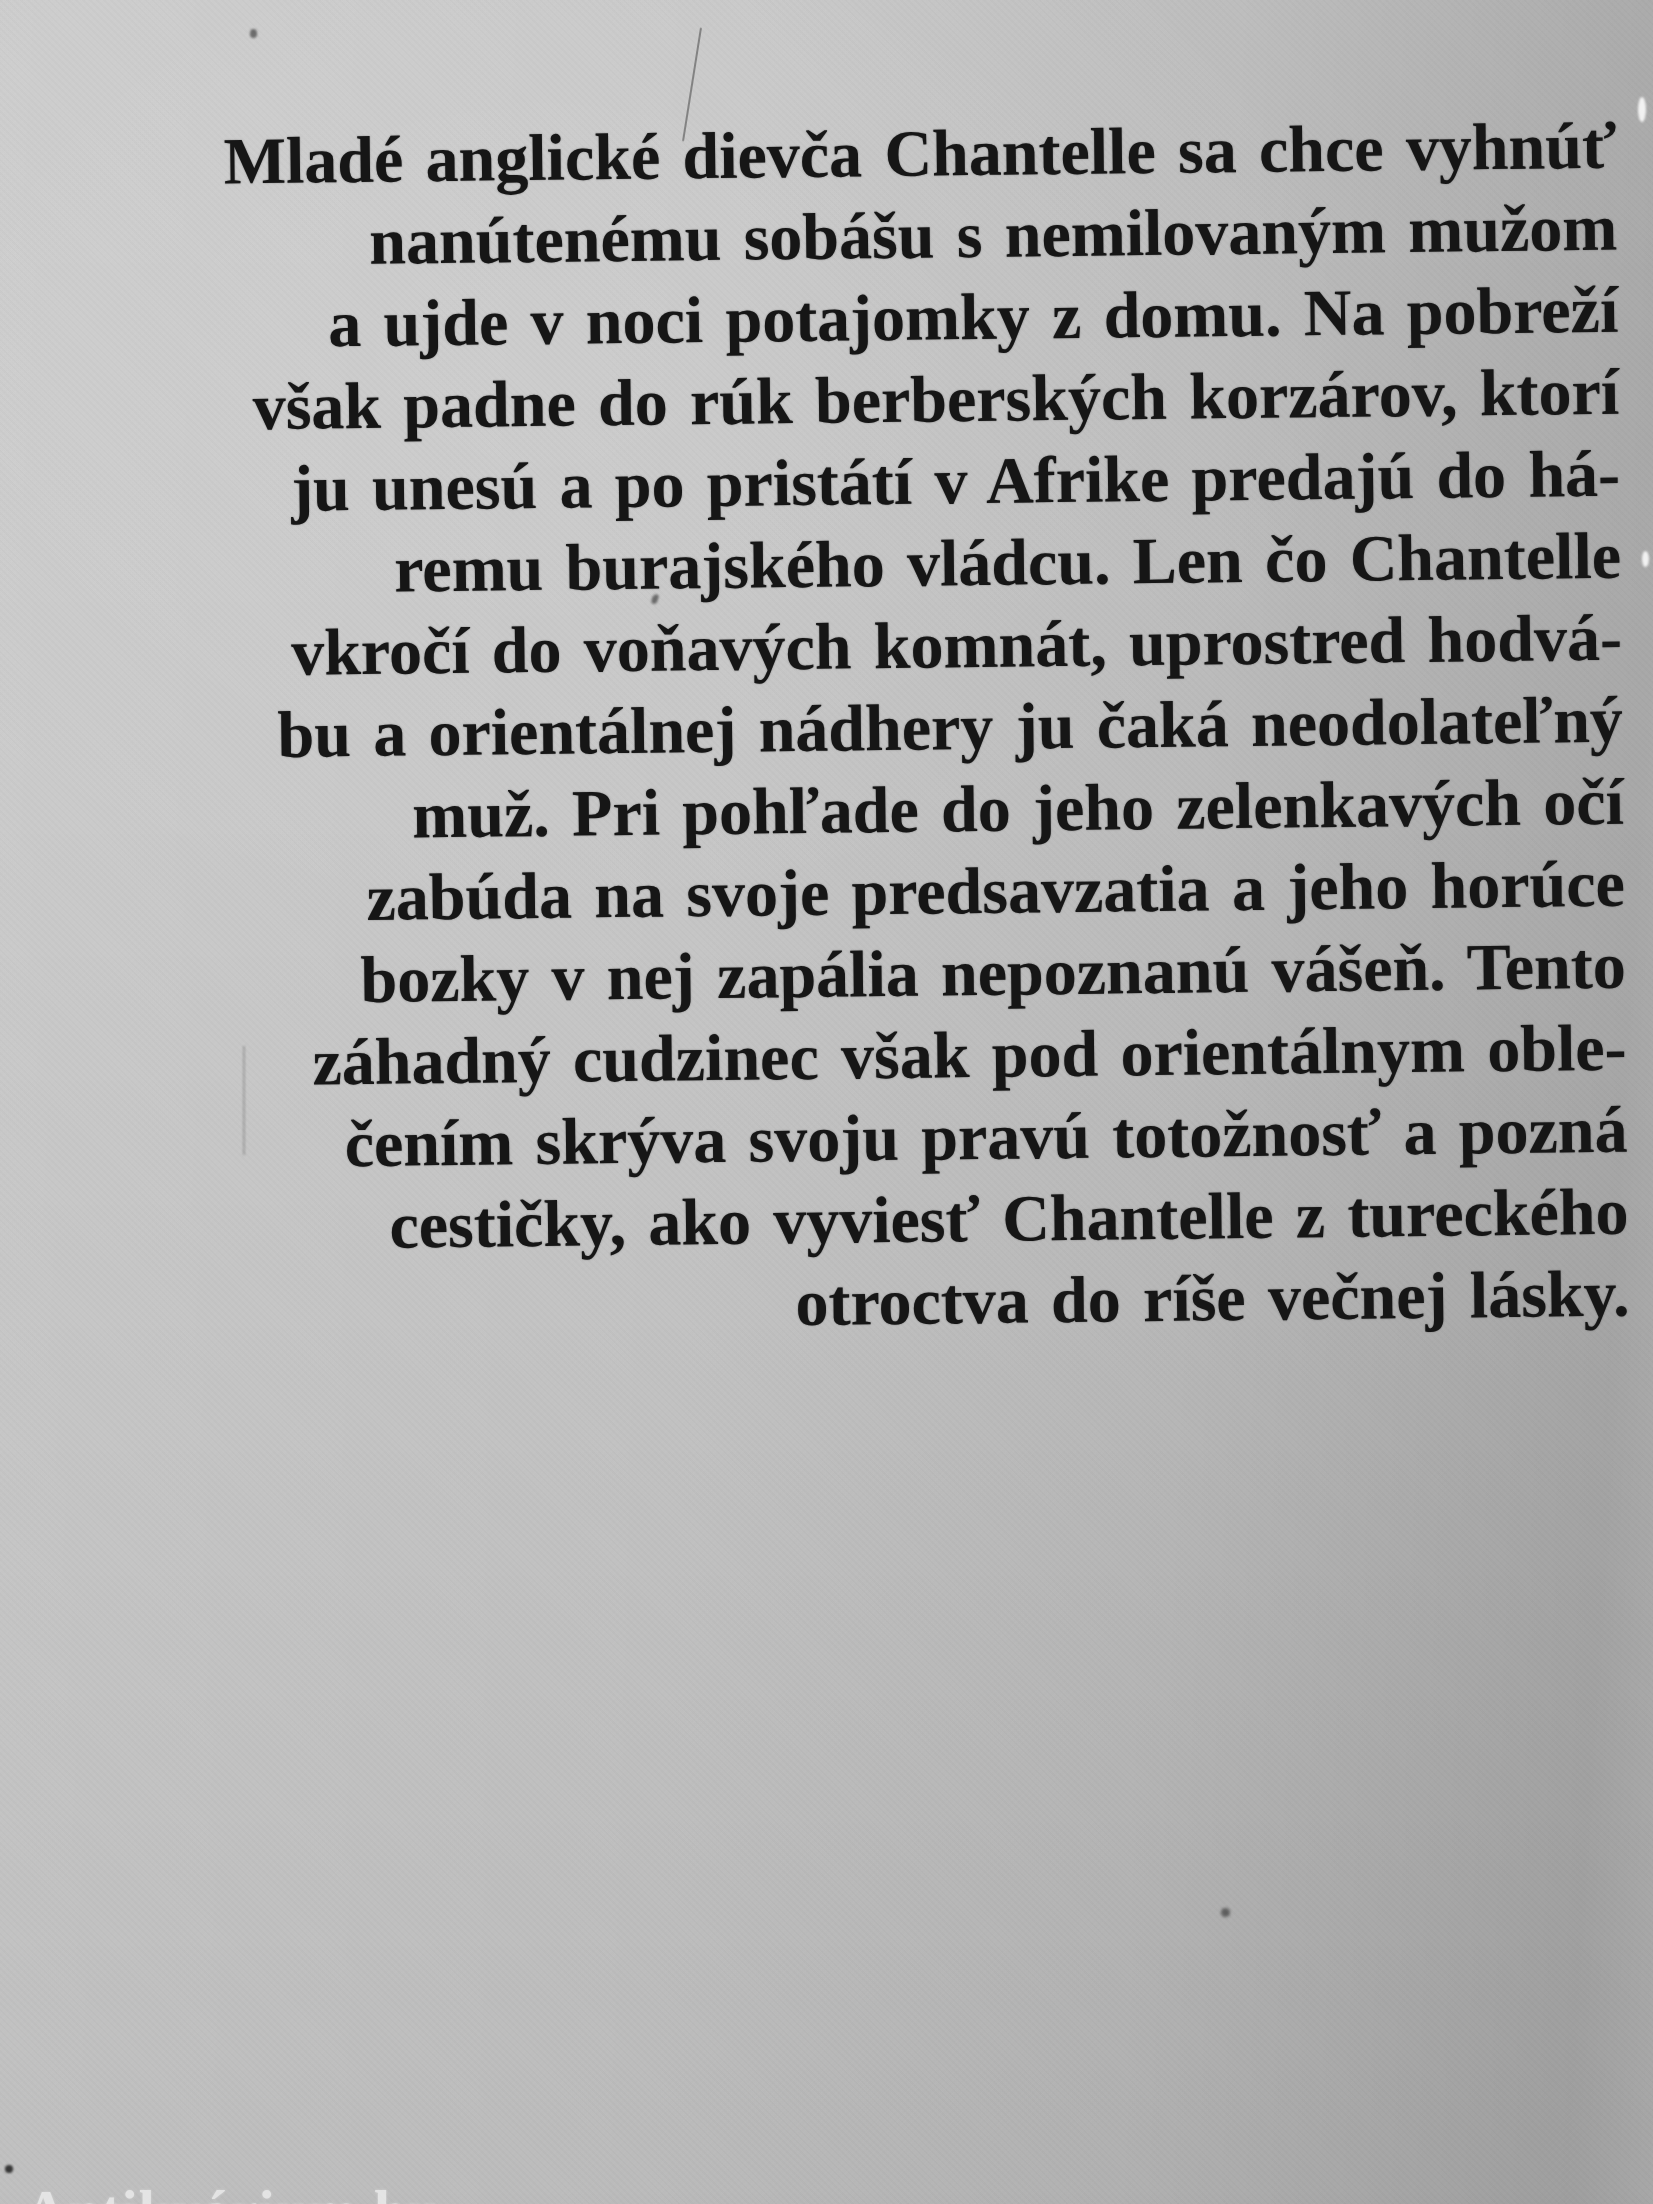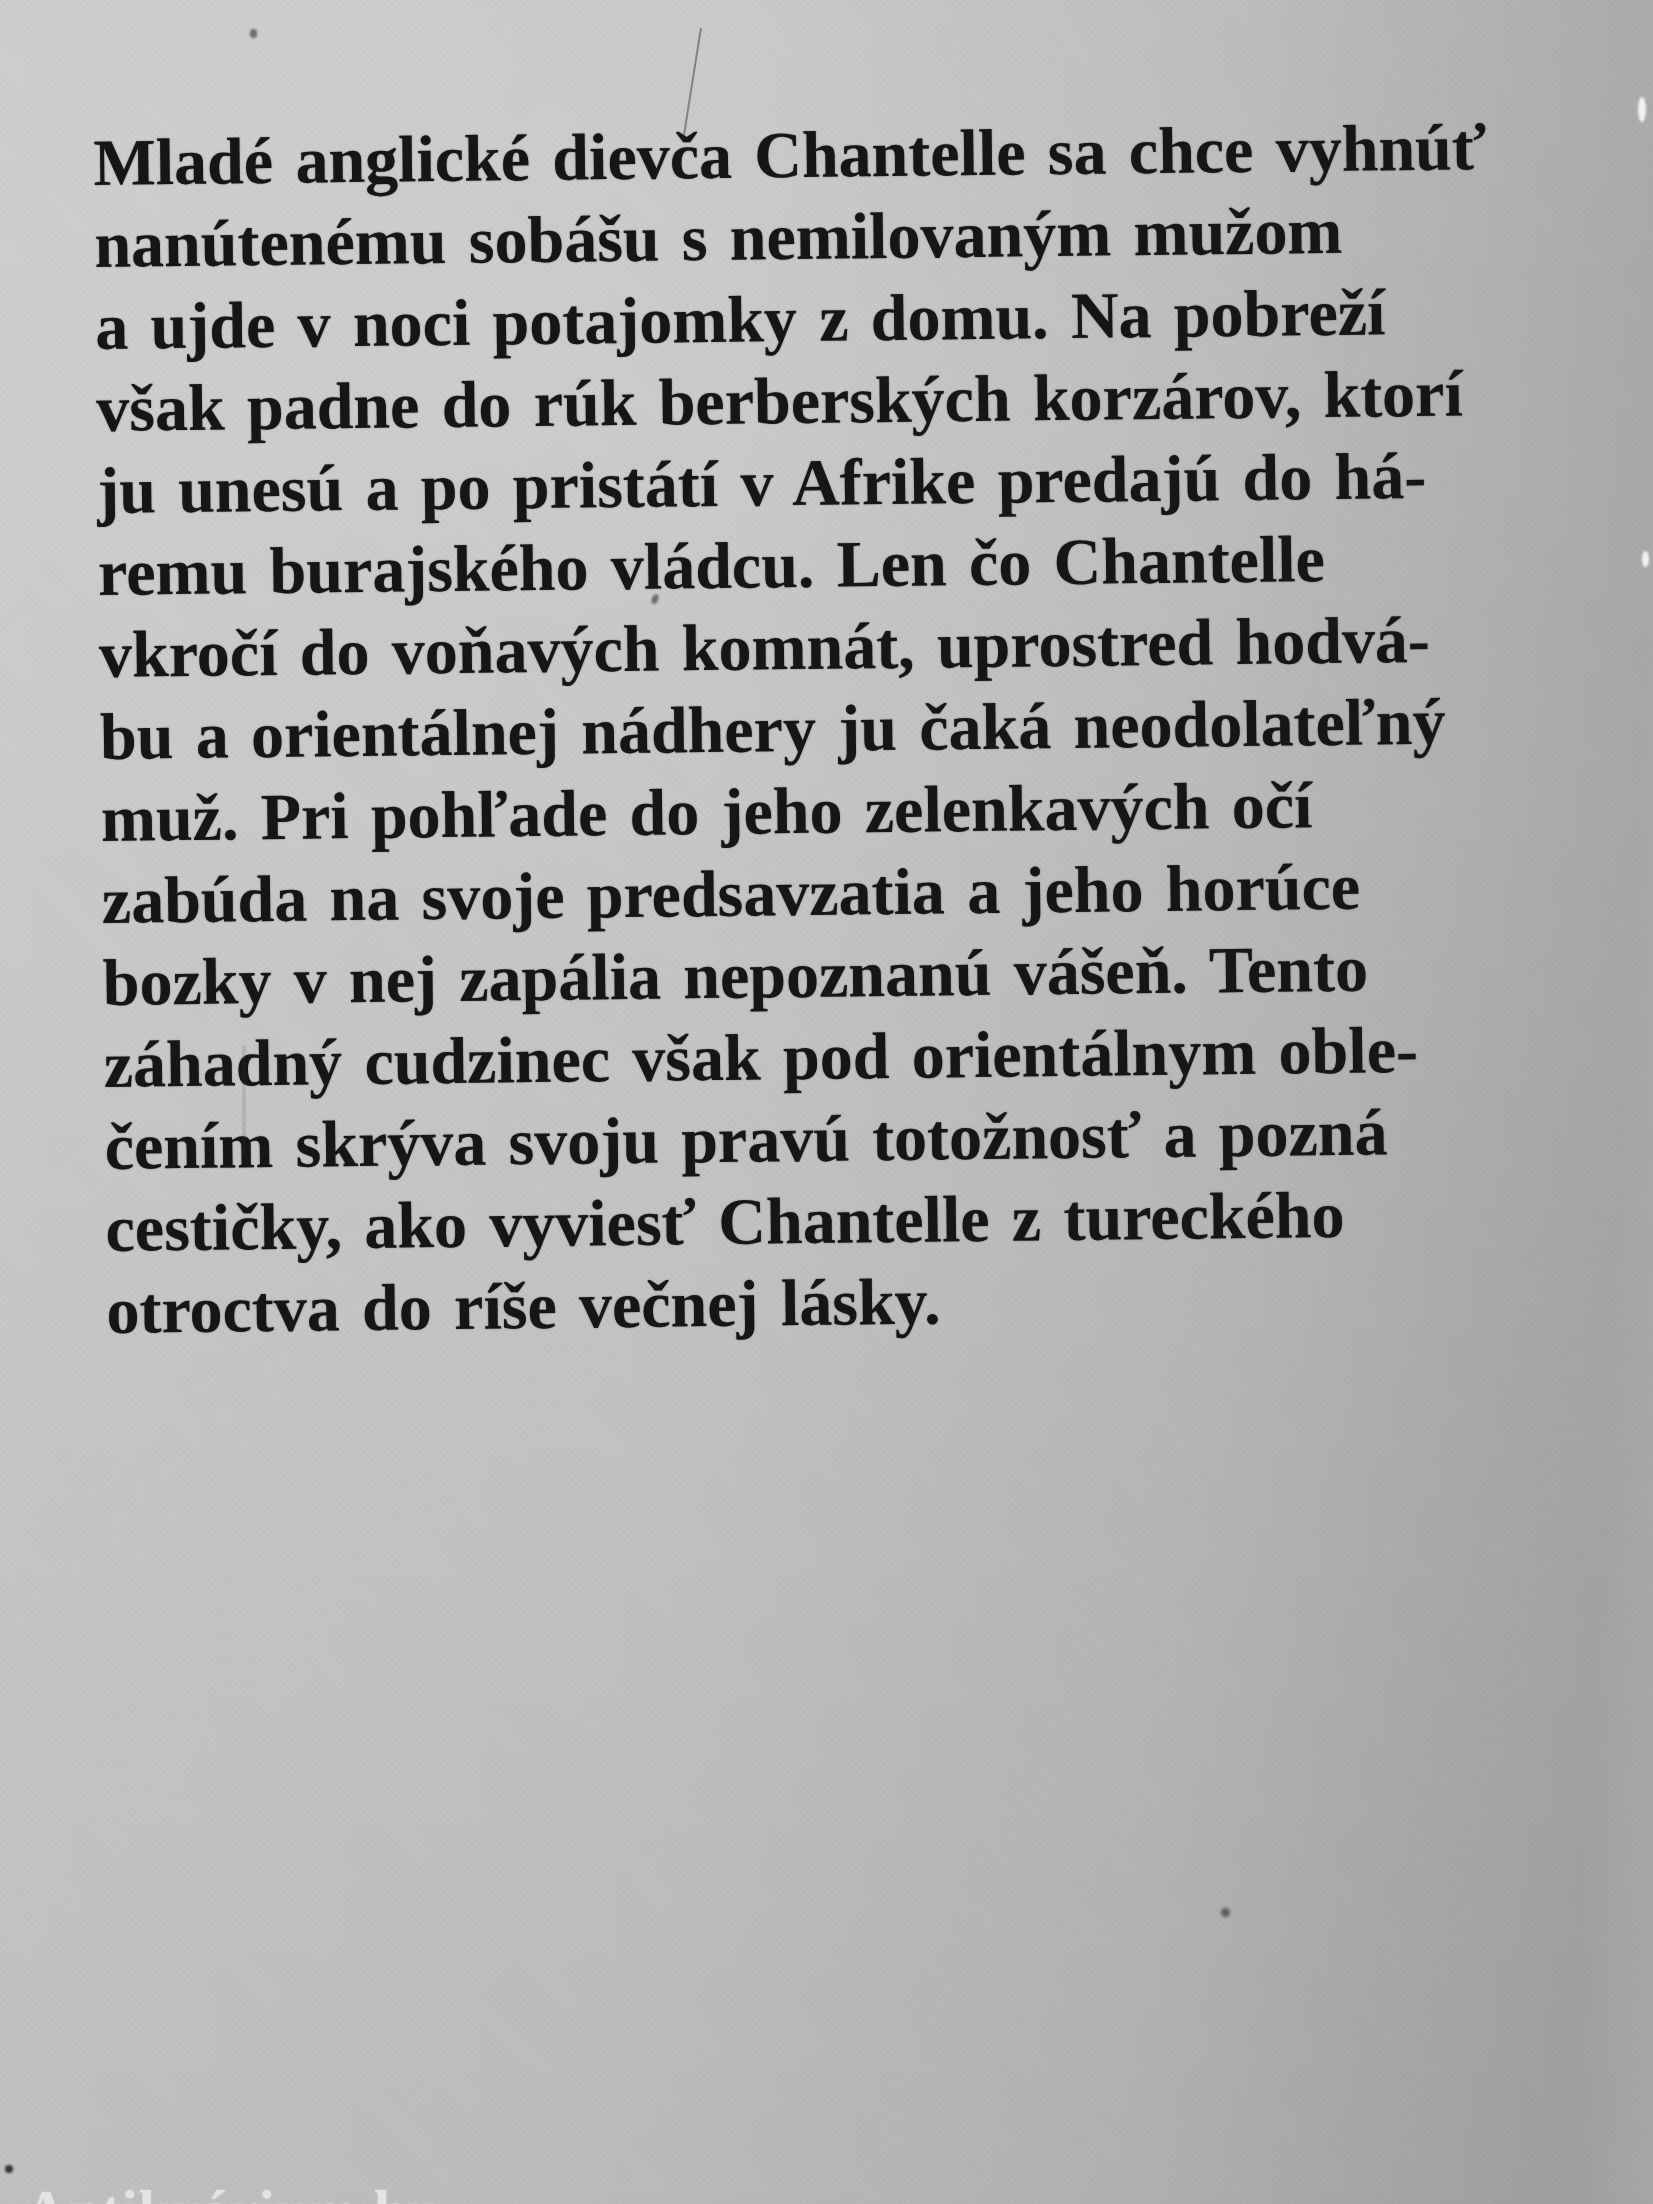--- a/index.html
+++ b/index.html
@@ -11,20 +11,21 @@
     position: relative;
     background: var(--paper, #c5c5c5);
     font-family: "Liberation Serif", "DejaVu Serif", serif;
   }
   .photo {
     position: absolute; inset: 0;
     background:
       radial-gradient(ellipse 1261px 873px at 32% 16%, rgba(255,255,255,0.08), rgba(255,255,255,0) 70%),
       linear-gradient(93deg, rgba(255,255,255,0.10) 0%, rgba(255,255,255,0.02) 42%, rgba(0,0,0,0.05) 70%, rgba(0,0,0,0.15) 95%, rgba(0,0,0,0.10) 100%),
       linear-gradient(to bottom, rgba(255,255,255,0.04) 0%, rgba(0,0,0,0.00) 35%, rgba(0,0,0,0.06) 100%);
+    text-align: right;
   }
   .grain {
     position: absolute; inset: 0; pointer-events: none;
     background:
       repeating-linear-gradient(45deg, rgba(0,0,0,0.015) 0 1.9px, rgba(0,0,0,0) 1.9px 4.9px),
       repeating-linear-gradient(-45deg, rgba(255,255,255,0.015) 0 1.9px, rgba(255,255,255,0) 1.9px 4.9px);
   }
   .blurb {
     position: absolute;
     left: 93px; top: 122px; width: 1523px;

